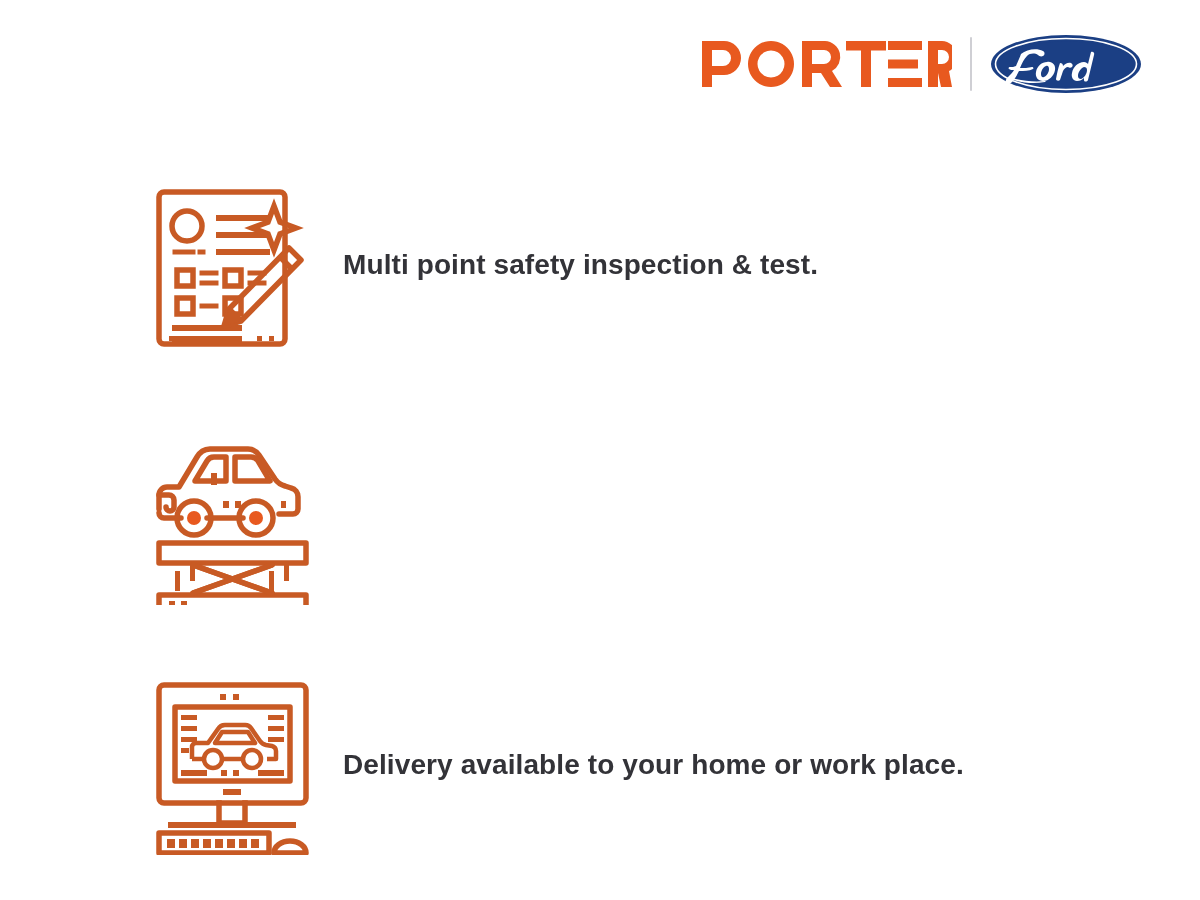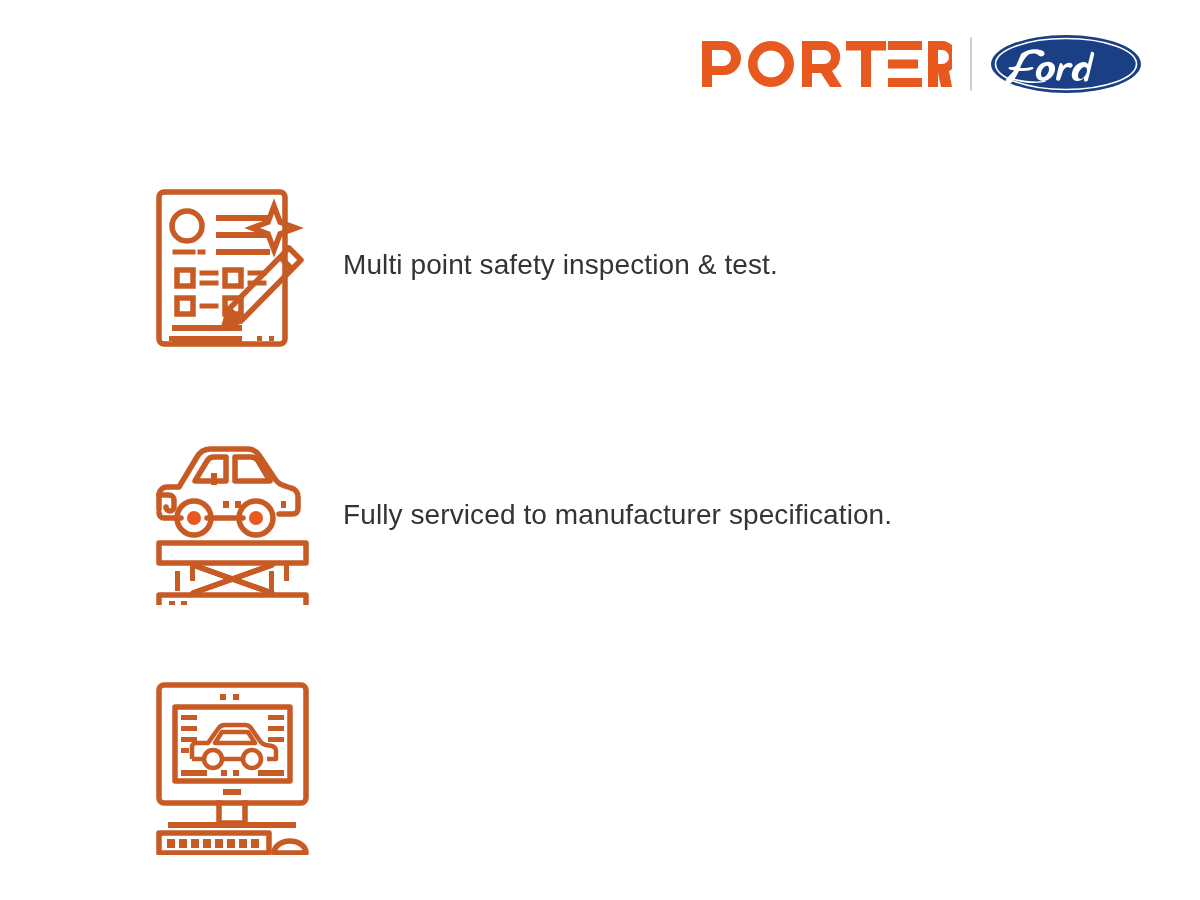--- a/index.html
+++ b/index.html
@@ -58,21 +58,21 @@
     flex: 0 0 185px;
     display: flex;
     align-items: center;
     justify-content: center;
   }
   .feature-icon svg { display: block; }
 
   .feature-text {
     color: #333338;
     font-size: 28px;
-    font-weight: 400;
+    font-weight: 700;
     line-height: 1.42;
     letter-spacing: 0.1px;
     padding-left: 18px;
   }
   .feature-text .line { display: block; white-space: nowrap; }
 </style>
 </head>
 <body>
 
 <div class="brand-bar">
@@ -210,21 +210,20 @@
           <rect x="45" y="140" width="5" height="16"></rect>
           <rect x="124" y="146" width="5" height="20"></rect>
           <rect x="139" y="140" width="5" height="16"></rect>
 
           <rect x="24" y="176" width="6" height="6"></rect>
           <rect x="36" y="176" width="6" height="6"></rect>
         </g>
       </svg>
     </div>
     <div class="feature-text">
-      <span class="line">Fully serviced to manufacturer specification.</span>
     </div>
   </div>
 
   <div class="feature-row">
     <div class="feature-icon">
       <svg width="175" height="180" viewBox="0 0 175 180">
         <g fill="none" stroke="#C85A24" stroke-width="5.5" stroke-linejoin="round" stroke-linecap="square">
 
           <rect x="14" y="10" width="147" height="118" rx="5"></rect>
 
@@ -270,15 +269,18 @@
           <rect x="34" y="164" width="8" height="9"></rect>
           <rect x="46" y="164" width="8" height="9"></rect>
           <rect x="58" y="164" width="8" height="9"></rect>
           <rect x="70" y="164" width="8" height="9"></rect>
           <rect x="82" y="164" width="8" height="9"></rect>
           <rect x="94" y="164" width="8" height="9"></rect>
           <rect x="106" y="164" width="8" height="9"></rect>
         </g>
       </svg>
     </div>
+    <div class="feature-text">
+      <span class="line">Delivery available to your home or work place.</span>
+    </div>
   </div>
 
 </div>
 
 </body></html>

